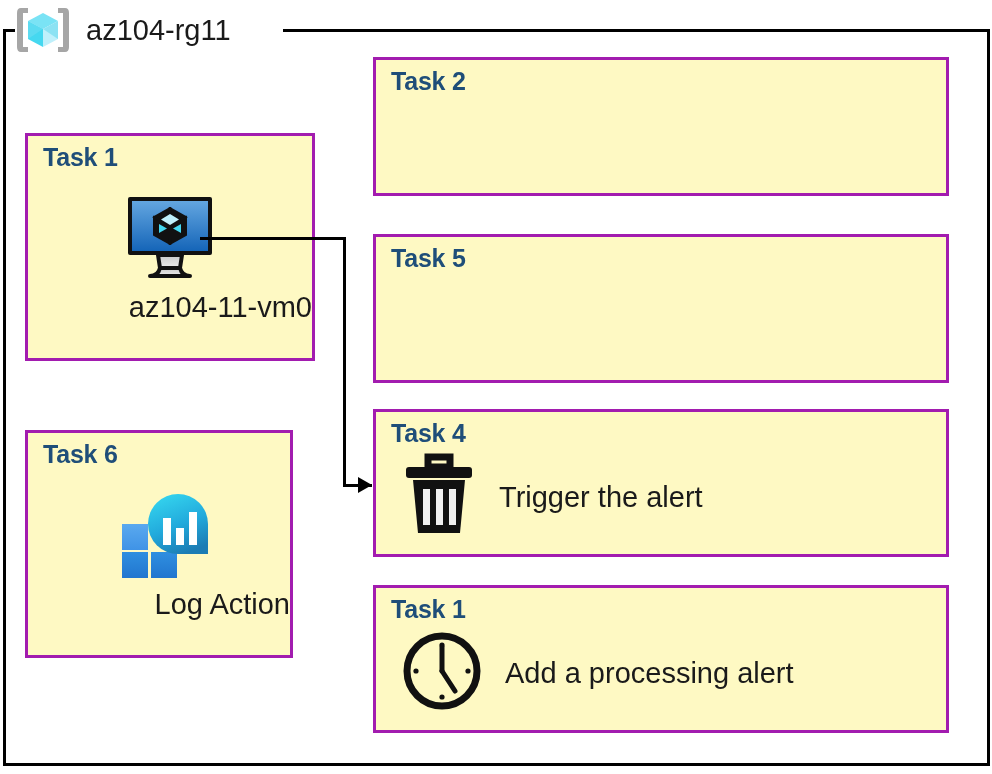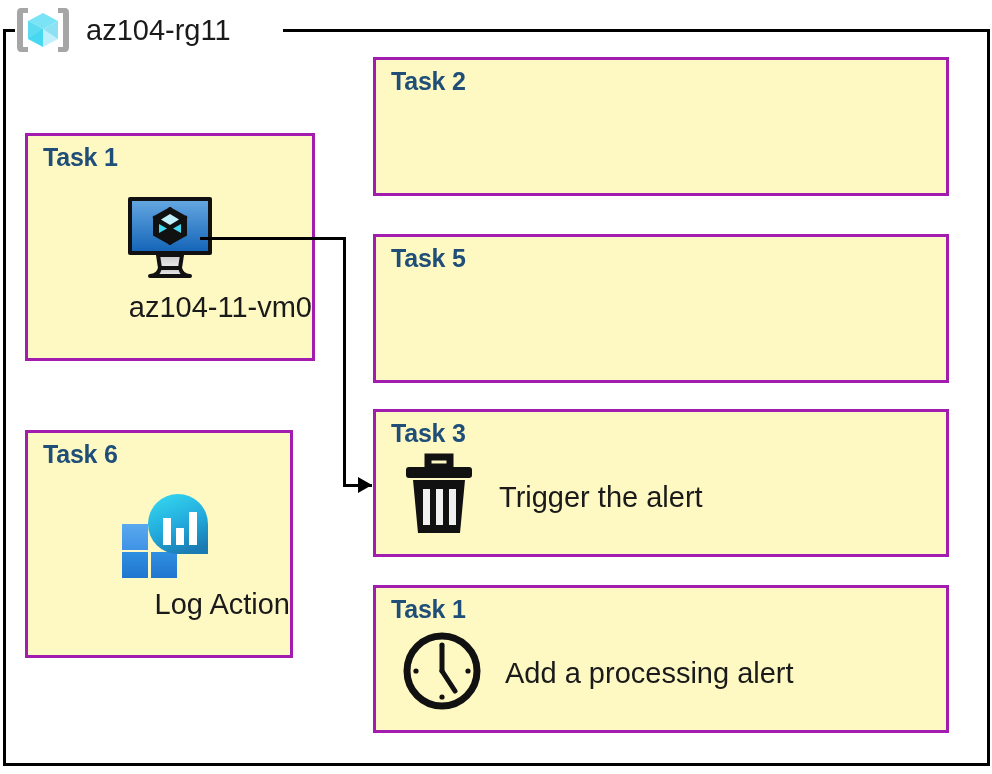--- a/index.html
+++ b/index.html
@@ -171,21 +171,21 @@
 
   <div class="card card-h" style="left:373px; top:57px; width:576px; height:139px;">
     <div class="card-title">Task 2</div>
   </div>
 
   <div class="card card-h" style="left:373px; top:234px; width:576px; height:149px;">
     <div class="card-title">Task 5</div>
   </div>
 
   <div class="card card-h" style="left:373px; top:409px; width:576px; height:148px;">
-    <div class="card-title">Task 3</div>
+    <div class="card-title">Task 4</div>
     <div class="row">
       <span>
         <svg width="76" height="84" viewBox="0 0 76 84">
 
           <path d="M27 4 L49 4 L49 14 L27 14 Z" fill="none" stroke="#111" stroke-width="7"></path>
 
           <rect x="5" y="14" width="66" height="11" rx="3" fill="#111"></rect>
 
           <path d="M12 27 L64 27 L59 80 L17 80 Z" fill="#111"></path>
 

